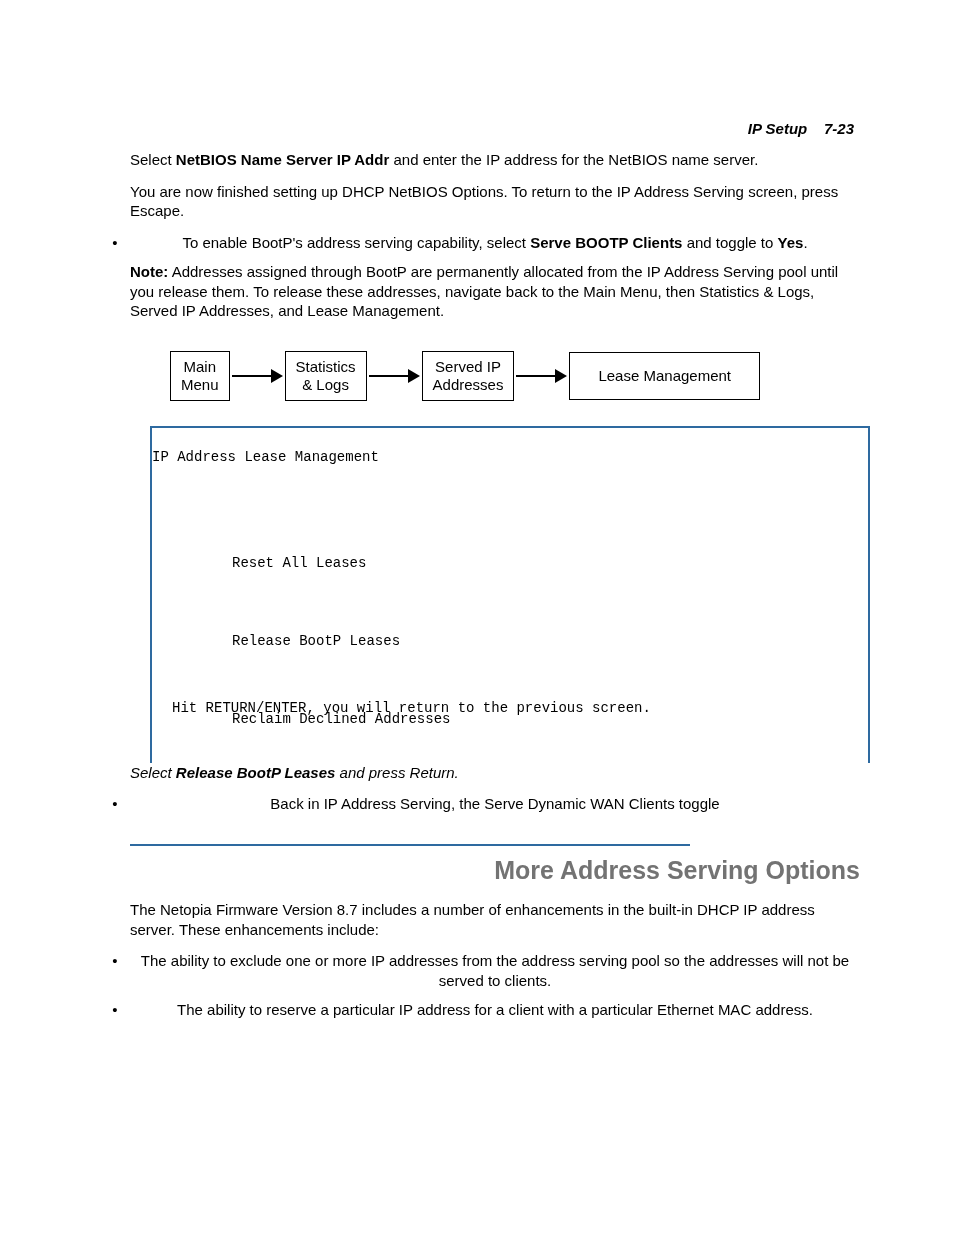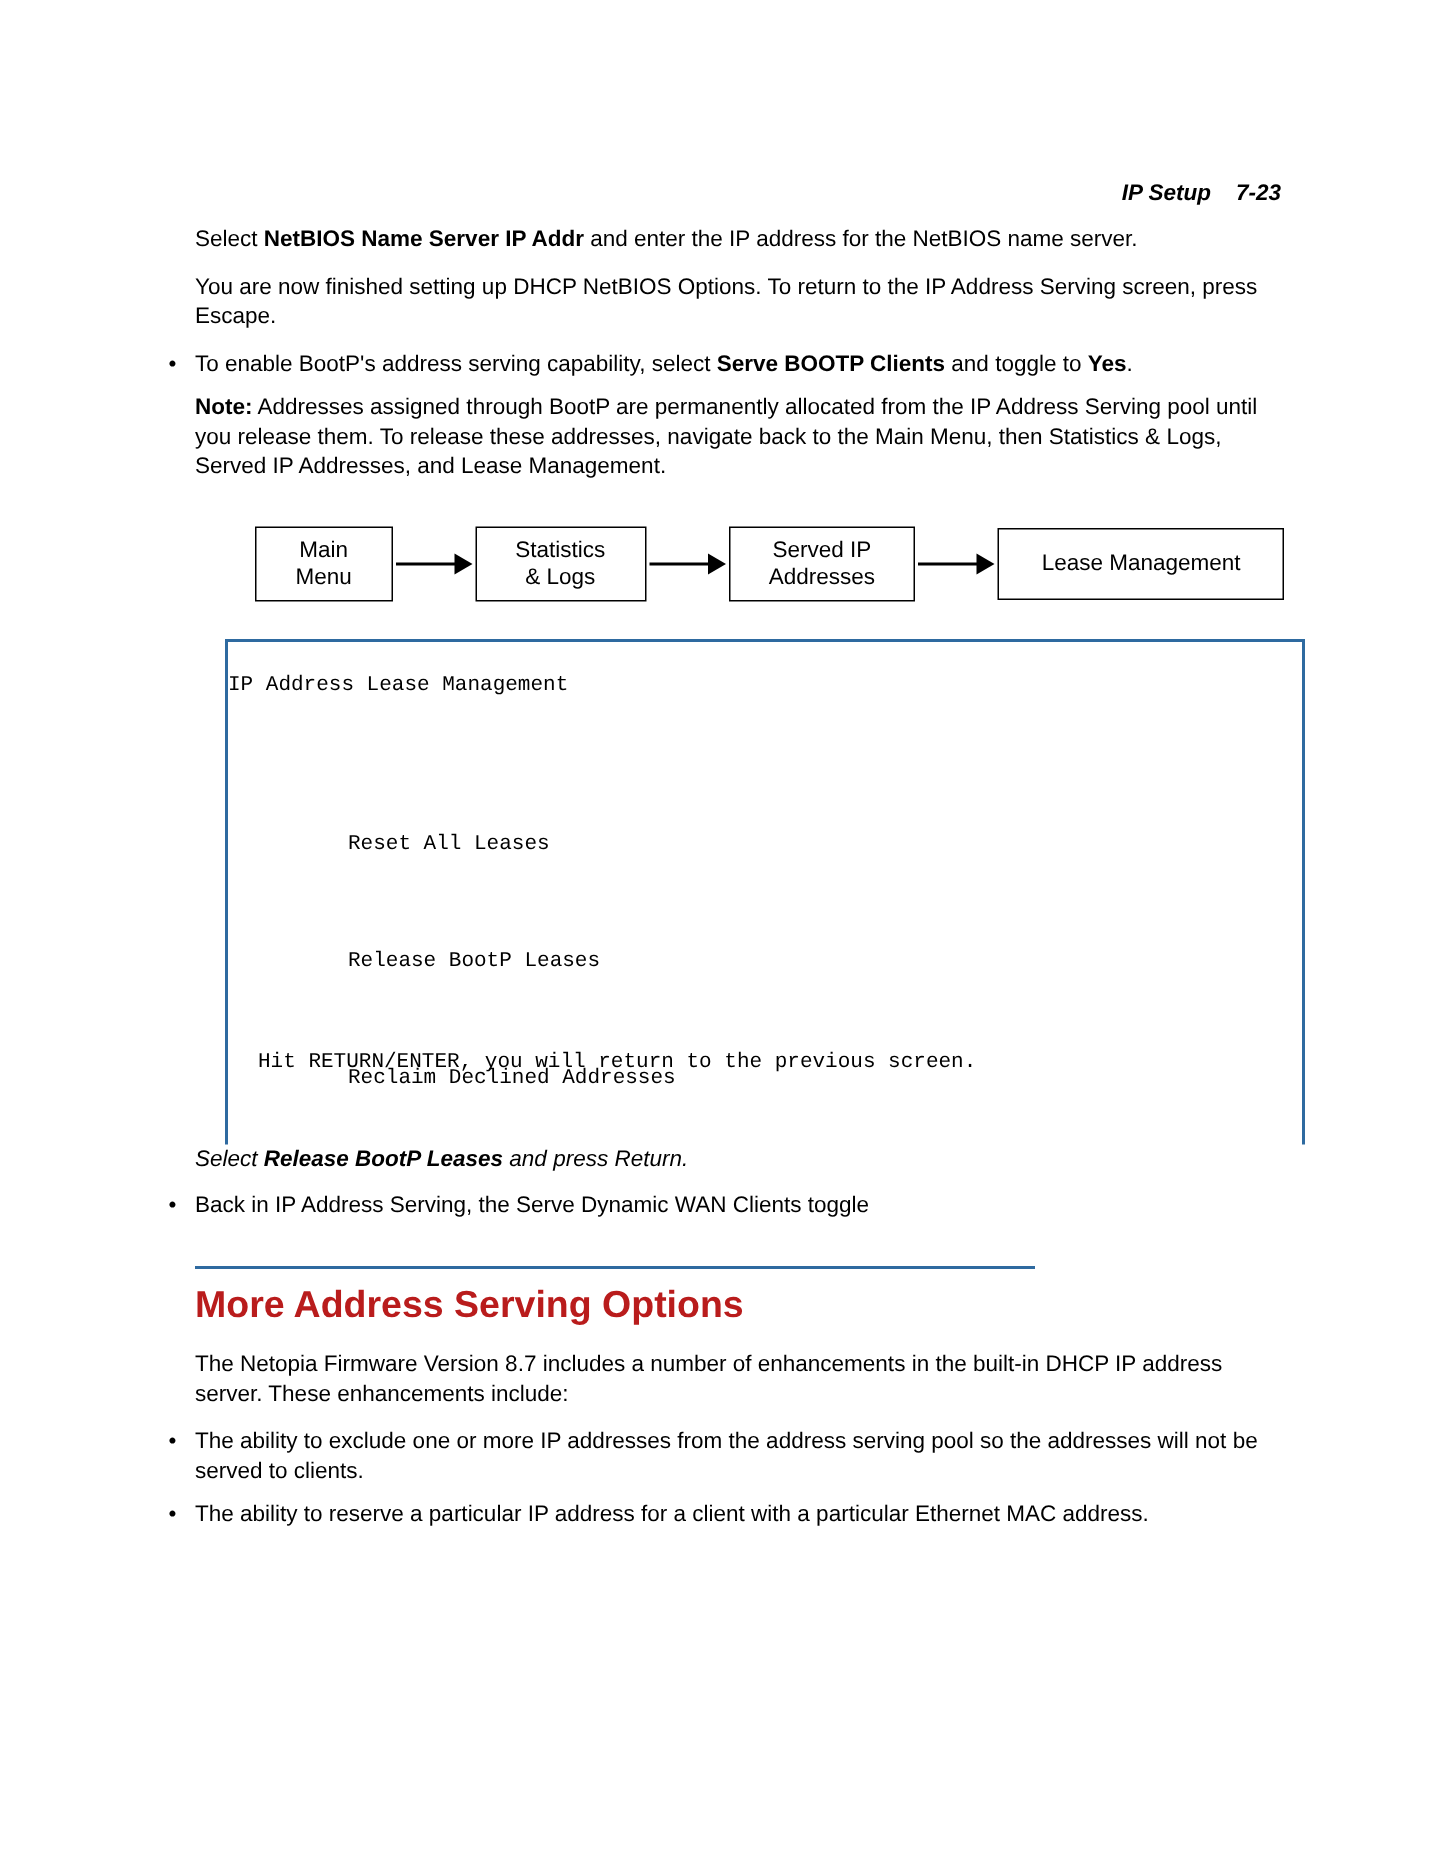--- a/index.html
+++ b/index.html
@@ -35,31 +35,31 @@
   .bullet-row {
     display: flex;
     margin: 0 0 10px 0;
   }
   .bullet-dot {
     width: 30px;
     margin-left: -30px;
     text-align: center;
     flex: 0 0 30px;
   }
-  .bullet-text { flex: 1; }
+  .bullet-text { flex: 1; text-align: center; }
   b { font-weight: bold; }
   
   .flow {
     margin: 30px 0 25px 40px;
     display: flex;
     align-items: center;
   }
   .flow-box {
     border: 1px solid #000;
-    padding: 6px 26px;
+    padding: 6px 10px;
     text-align: center;
     font-size: 15px;
     line-height: 1.2;
     white-space: pre;
   }
   .arrow {
     width: 55px;
     height: 14px;
     position: relative;
     flex: 0 0 55px;
@@ -116,24 +116,25 @@
     margin-top: 8px;
     font-style: italic;
   }
   .rule {
     border: none;
     border-top: 2px solid #2e6aa0;
     width: 560px;
     margin: 30px 0 8px 0;
   }
   h1.section {
-    color: #b91c1c;
+    color: #737373;
     font-weight: bold;
     font-size: 25px;
     margin: 0 0 14px 0;
+    text-align: right;
   }
   .sect-body p { margin: 0 0 12px 0; }
 </style>
 </head>
 <body>
 
 <div class="page">
 
   <div class="header-right">
     <span>IP Setup</span>

